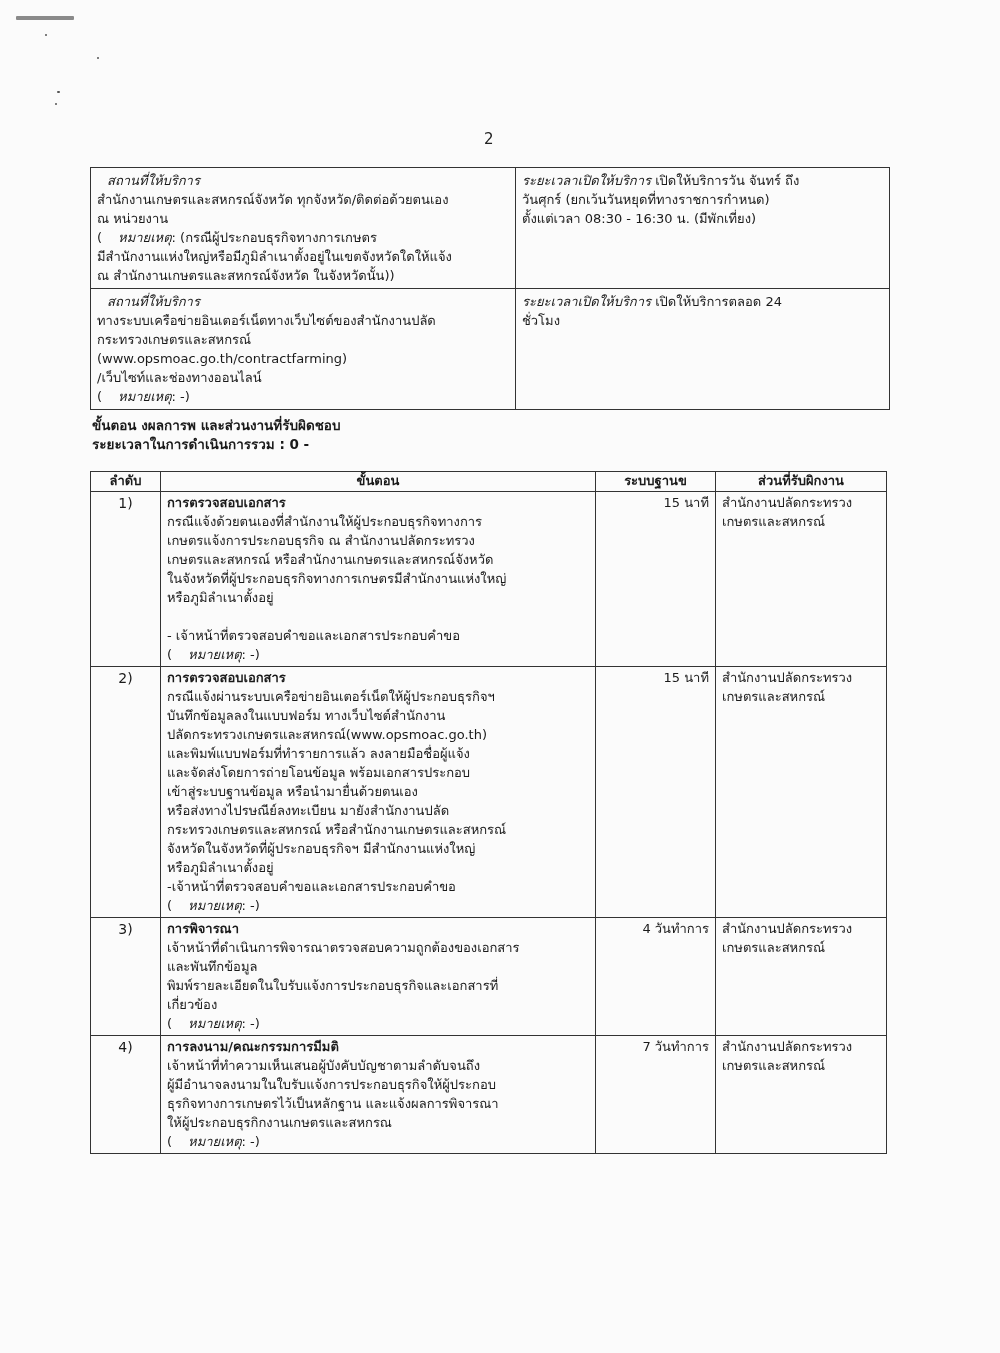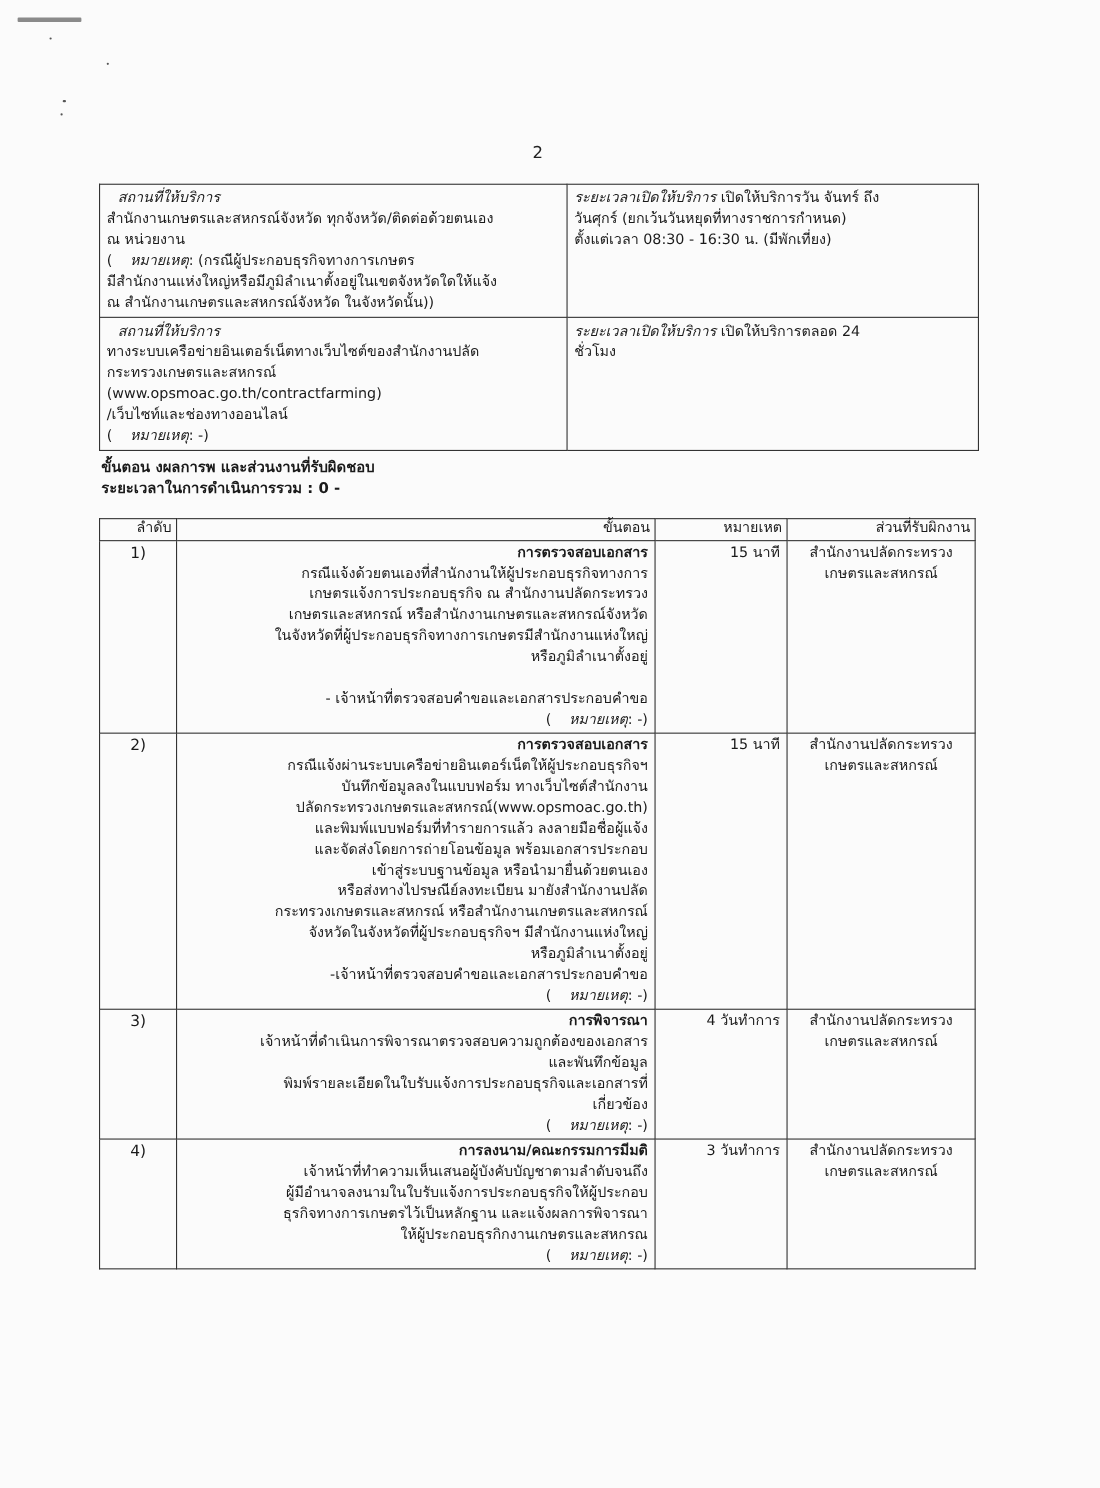--- a/index.html
+++ b/index.html
@@ -40,30 +40,30 @@
     
     .proc-table {
       position: absolute; left: 90px; top: 471px; width: 796px;
       border-collapse: collapse; table-layout: fixed;
     }
     .proc-table col.o { width: 70px; }
     .proc-table col.s { width: 435px; }
     .proc-table col.d { width: 120px; }
     .proc-table col.r { width: 171px; }
     .proc-table th, .proc-table td {
-      border: 1px solid #333; vertical-align: top; font-size: 13px; text-align: right;
+      border: 1px solid #333; vertical-align: top; font-size: 13px;
     }
     .proc-table th {
-      font-weight: normal; height: 20px; line-height: 18px;
+      font-weight: bold; text-align: center; height: 20px; line-height: 18px;
       font-size: 13px; padding: 0 4px;
     }
     .proc-table td { padding: 1px 6px 2px 6px; line-height: 19px; }
     .proc-table td.order { text-align: center; font-size: 14px; padding-top: 2px; }
     .proc-table td.dur { text-align: right; }
-    .proc-table td.resp { text-align: center; margin-top: 40px; }
+    .proc-table td.resp { text-align: left; margin-top: 40px; }
     .step-title { font-weight: bold; display: block; }
     .step-line { display: block; min-height: 19px; }
     .r1 td { height: 169px; }
     .r2 td { height: 245px; }
     .r3 td { height: 118px; }
     .r4 td { height: 113px; }
   </style>
 </head>
 <body>
 
@@ -122,21 +122,21 @@
   <colgroup>
       <col class="o">
       <col class="s">
       <col class="d">
       <col class="r">
     </colgroup>
   <thead>
     <tr>
       <th>ลำดับ</th>
       <th>ขั้นตอน</th>
-      <th>หมายเหต</th>
+      <th>ระบบฐานข</th>
       <th>ส่วนที่รับผิกงาน</th>
     </tr>
   </thead>
   <tbody id="proc-body">
       <tr class="r1">
         <td class="order">1)</td>
         <td class="step">
           <span class="step-title">การตรวจสอบเอกสาร</span>
           <span class="step-line">กรณีแจ้งด้วยตนเองที่สำนักงานให้ผู้ประกอบธุรกิจทางการ</span>
           <span class="step-line">เกษตรแจ้งการประกอบธุรกิจ ณ สำนักงานปลัดกระทรวง</span>
@@ -186,17 +186,17 @@
       <tr class="r4">
         <td class="order">4)</td>
         <td class="step">
           <span class="step-title">การลงนาม/คณะกรรมการมีมติ</span>
           <span class="step-line">เจ้าหน้าที่ทำความเห็นเสนอผู้บังคับบัญชาตามลำดับจนถึง</span>
           <span class="step-line">ผู้มีอำนาจลงนามในใบรับแจ้งการประกอบธุรกิจให้ผู้ประกอบ</span>
           <span class="step-line">ธุรกิจทางการเกษตรไว้เป็นหลักฐาน และแจ้งผลการพิจารณา</span>
           <span class="step-line">ให้ผู้ประกอบธุรกิกงานเกษตรและสหกรณ</span>
           <span class="step-line">(<span class="ital">หมายเหตุ</span>: -)</span>
         </td>
-        <td class="dur">3 วันทำการ</td>
+        <td class="dur">7 วันทำการ</td>
         <td class="resp">สำนักงานปลัดกระทรวง เกษตรและสหกรณ์</td>
       </tr>
     </tbody>
 </table>
 
 </body></html>

